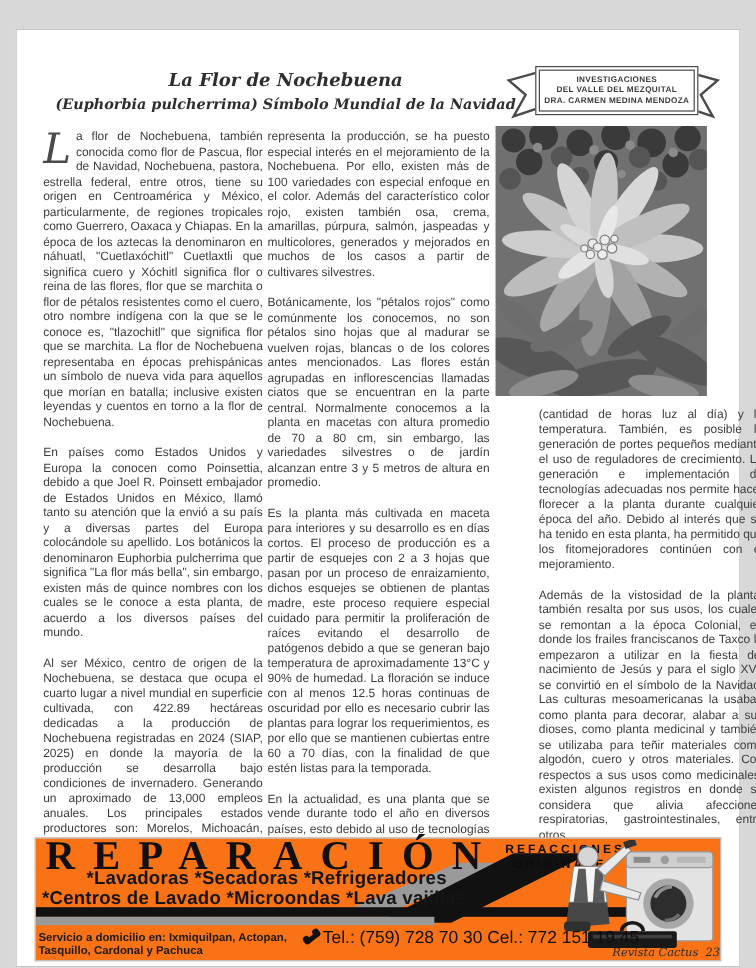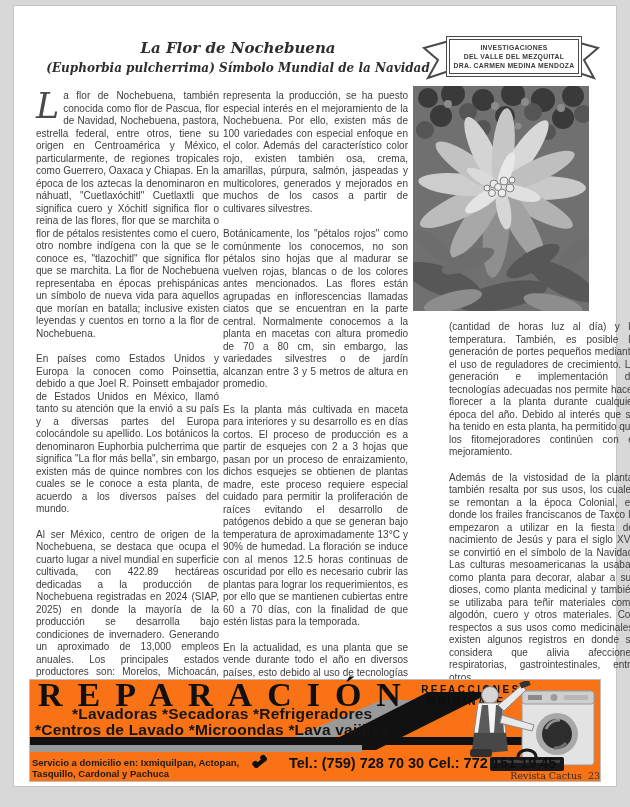--- a/index.html
+++ b/index.html
@@ -4,21 +4,21 @@
 <style>
   html,body{margin:0;padding:0;}
   body{
     width:630px;height:807px;
     background:#d8d8d8;
     position:relative;
     overflow:hidden;
     font-family:"Liberation Sans", sans-serif;
   }
   .page{
-    position:absolute;left:13px;top:5px;width:604px;height:782px;
+    position:absolute;left:13px;top:24px;width:604px;height:782px;
     background:#ffffff;border:1px solid #c6c6c6;box-sizing:border-box;
   }
   
   .title{
     position:absolute;left:20px;top:32px;width:408px;
     text-align:center;
     font-family:"DejaVu Serif", serif;
     font-style:italic;font-weight:bold;color:#2e2e2e;
   }
   .title .l1{font-size:15px;line-height:20px;}
@@ -71,28 +71,28 @@
     text-align:center;font-weight:bold;color:#0d0d0d;
     font-size:10px;line-height:12px;letter-spacing:2.5px;white-space:nowrap;
   }
   .service{
     position:absolute;left:2px;top:77px;width:214px;
     font-weight:bold;color:#1a1a1a;
     font-size:9.5px;line-height:11px;
   }
   .phone{
     position:absolute;left:222px;top:74px;
-    font-weight:bold;color:#0f0f0f;font-size:14.5px;white-space:nowrap;
-    display:flex;align-items:center;gap:20px;
+    font-weight:normal;color:#0f0f0f;font-size:14.5px;white-space:nowrap;
+    display:flex;align-items:center;gap:0;
   }
   .tech{position:absolute;right:0;top:1px;width:162px;height:92px;}
   
   .footer{
     position:absolute;right:16px;top:764px;
-    font-family:"DejaVu Serif", serif;
+    font-family:"DejaVu Serif", serif;font-style:italic;
     font-size:9.5px;color:#2c2c2c;white-space:nowrap;margin-left:37px;
   }
   .footer .num{margin-left:6px;}
 </style>
 </head>
 <body>
 
 <div class="page">
 
   <div class="title">

